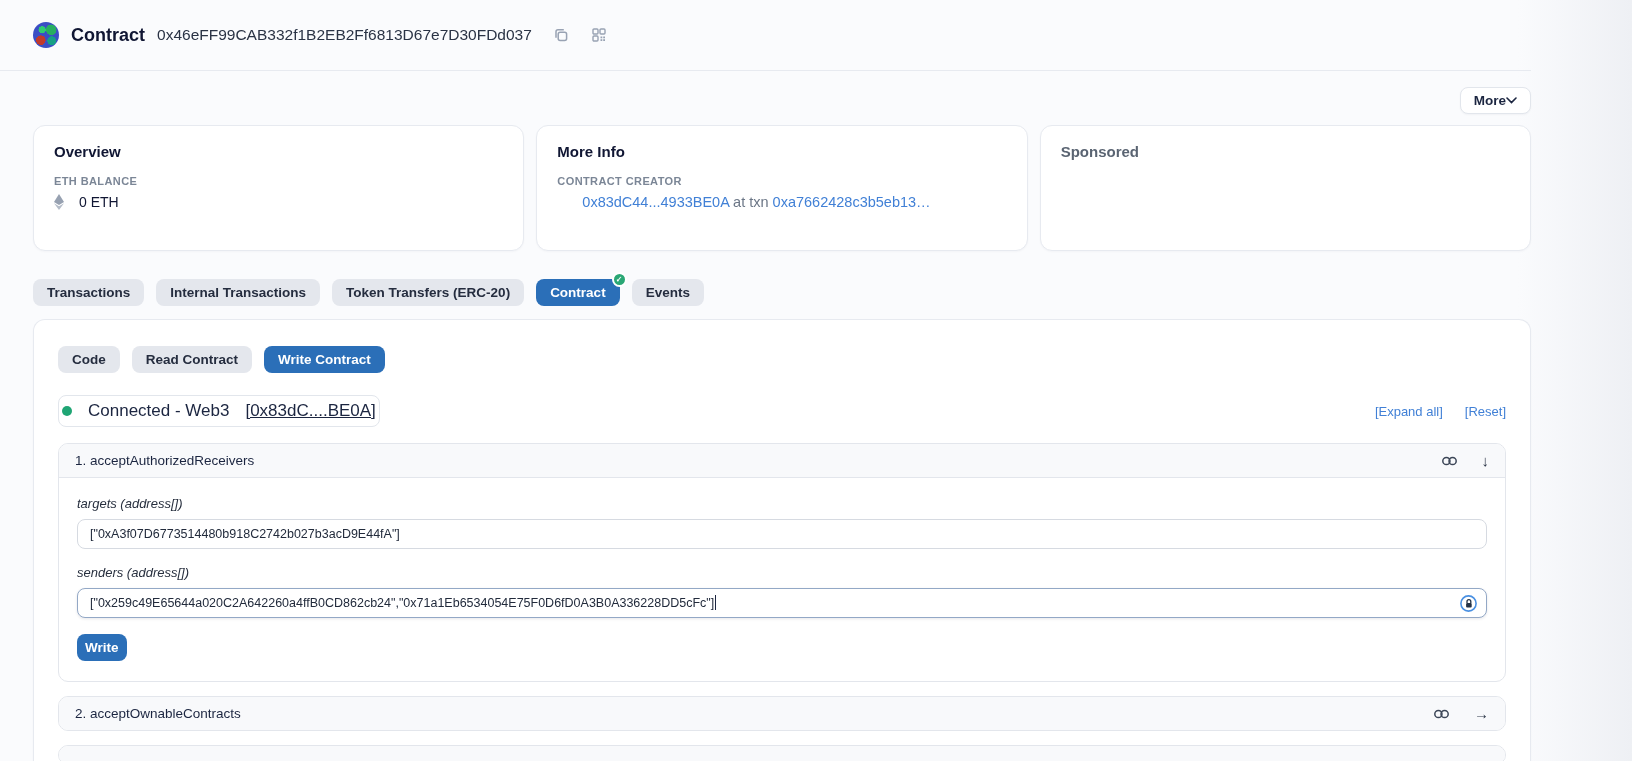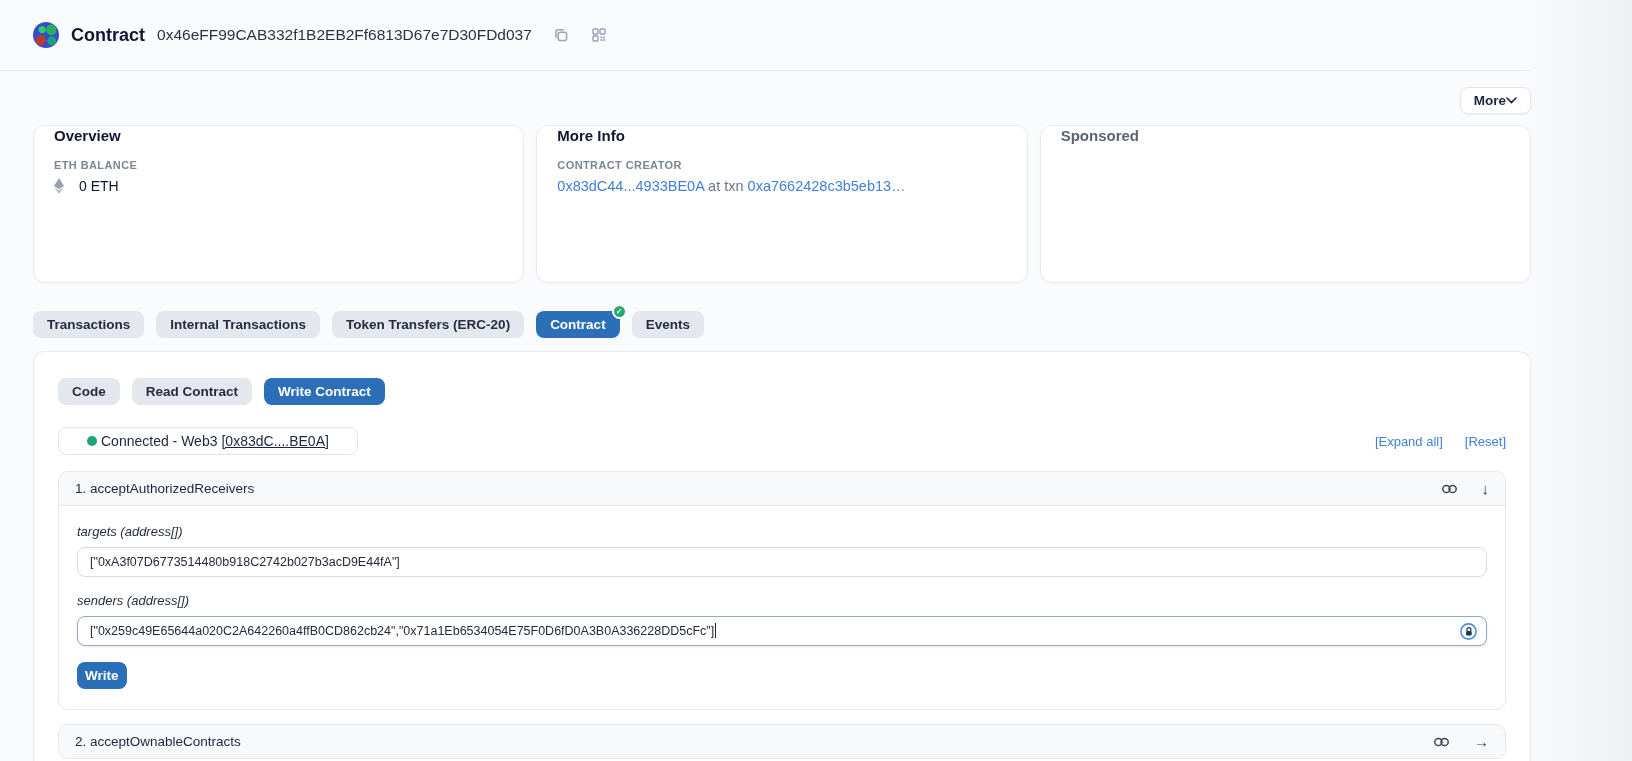--- a/index.html
+++ b/index.html
@@ -34,27 +34,27 @@
     display:inline-flex; align-items:center; 
     background:#fff; border:1px solid #e2e6ec; border-radius:8px;
     padding:5px 13px; font-size:13.5px; font-weight:600; color:#1b2540;
     box-shadow:0 1px 2px rgba(16,22,51,.04); cursor:pointer;
   }
 
   
   .cards-row { display:flex; gap:12px; margin-top:11px; }
   .card {
     flex:1; background:#fff; border:1px solid #e7eaf0; border-radius:12px;
-    height:158px; padding:1px 20px; box-shadow:0 1px 2px rgba(16,22,51,.03);
+    height:126px; padding:17px 20px; box-shadow:0 1px 2px rgba(16,22,51,.03);
   }
   .card-title { font-size:15px; font-weight:700; color:#101633; }
   .card-title.muted { color:#5a6472; }
   .mini-label { margin-top:15px; font-size:11px; font-weight:600; letter-spacing:.4px; color:#7b8696; }
   .balance-line { margin-top:7px; display:flex; align-items:center; gap:15px; font-size:14px; color:#101633; }
-  .creator-line { margin-top:7px; font-size:14.5px; color:#6b7686; }
+  .creator-line { margin-top:7px; font-size:14.5px; color:#6b7686;margin-left:25px; }
   .link { color:#4180d6; text-decoration:none; cursor:pointer; }
 
   
   .tabs-row { display:flex; gap:12px; margin-top:28px; }
   .pill {
     position:relative;
     background:#e4e7ed; border-radius:8px; padding:6px 14px;
     font-size:13.5px; font-weight:600; color:#252d3f; cursor:pointer; white-space:nowrap;
   }
   .pill.active { background:#2b6fb8; color:#fff; }
@@ -68,23 +68,23 @@
   .main-card {
     margin-top:13px; background:#fff; border:1px solid #e7eaf0;
     border-radius:12px 12px 0 0; border-bottom:none;
     padding:26px 24px 40px; min-height:500px;
     box-shadow:0 1px 2px rgba(16,22,51,.03);
   }
   .subtabs-row { display:flex; gap:12px; }
 
   .connect-row { margin-top:22px; display:flex; align-items:center; justify-content:space-between; }
   .connect-pill {
-    display:inline-flex; align-items:center; gap:4px;
-    border:1px solid #e2e6ec; border-radius:8px; padding:5px 28px;
-    font-size:14px; color:#1b2540; background:#fff;
+    display:inline-flex; align-items:center; gap:16px;
+    border:1px solid #e2e6ec; border-radius:8px; padding:5px 3px;
+    font-size:17px; color:#1b2540; background:#fff;
   }
   .green-dot { width:10px; height:10px; border-radius:50%; background:#1fa574; }
   .wallet-link { color:#1b2540; text-decoration:underline; cursor:pointer; }
   .list-actions { display:flex; gap:22px; font-size:13px;margin-left:12px; }
 
   
   .method { border:1px solid #e3e6ec; border-radius:10px; overflow:hidden; margin-top:16px; background:#fff; }
   .method + .method { margin-top:14px; }
   .method-header {
     background:#f8f9fb; padding:9px 16px; display:flex; align-items:center; justify-content:space-between;

